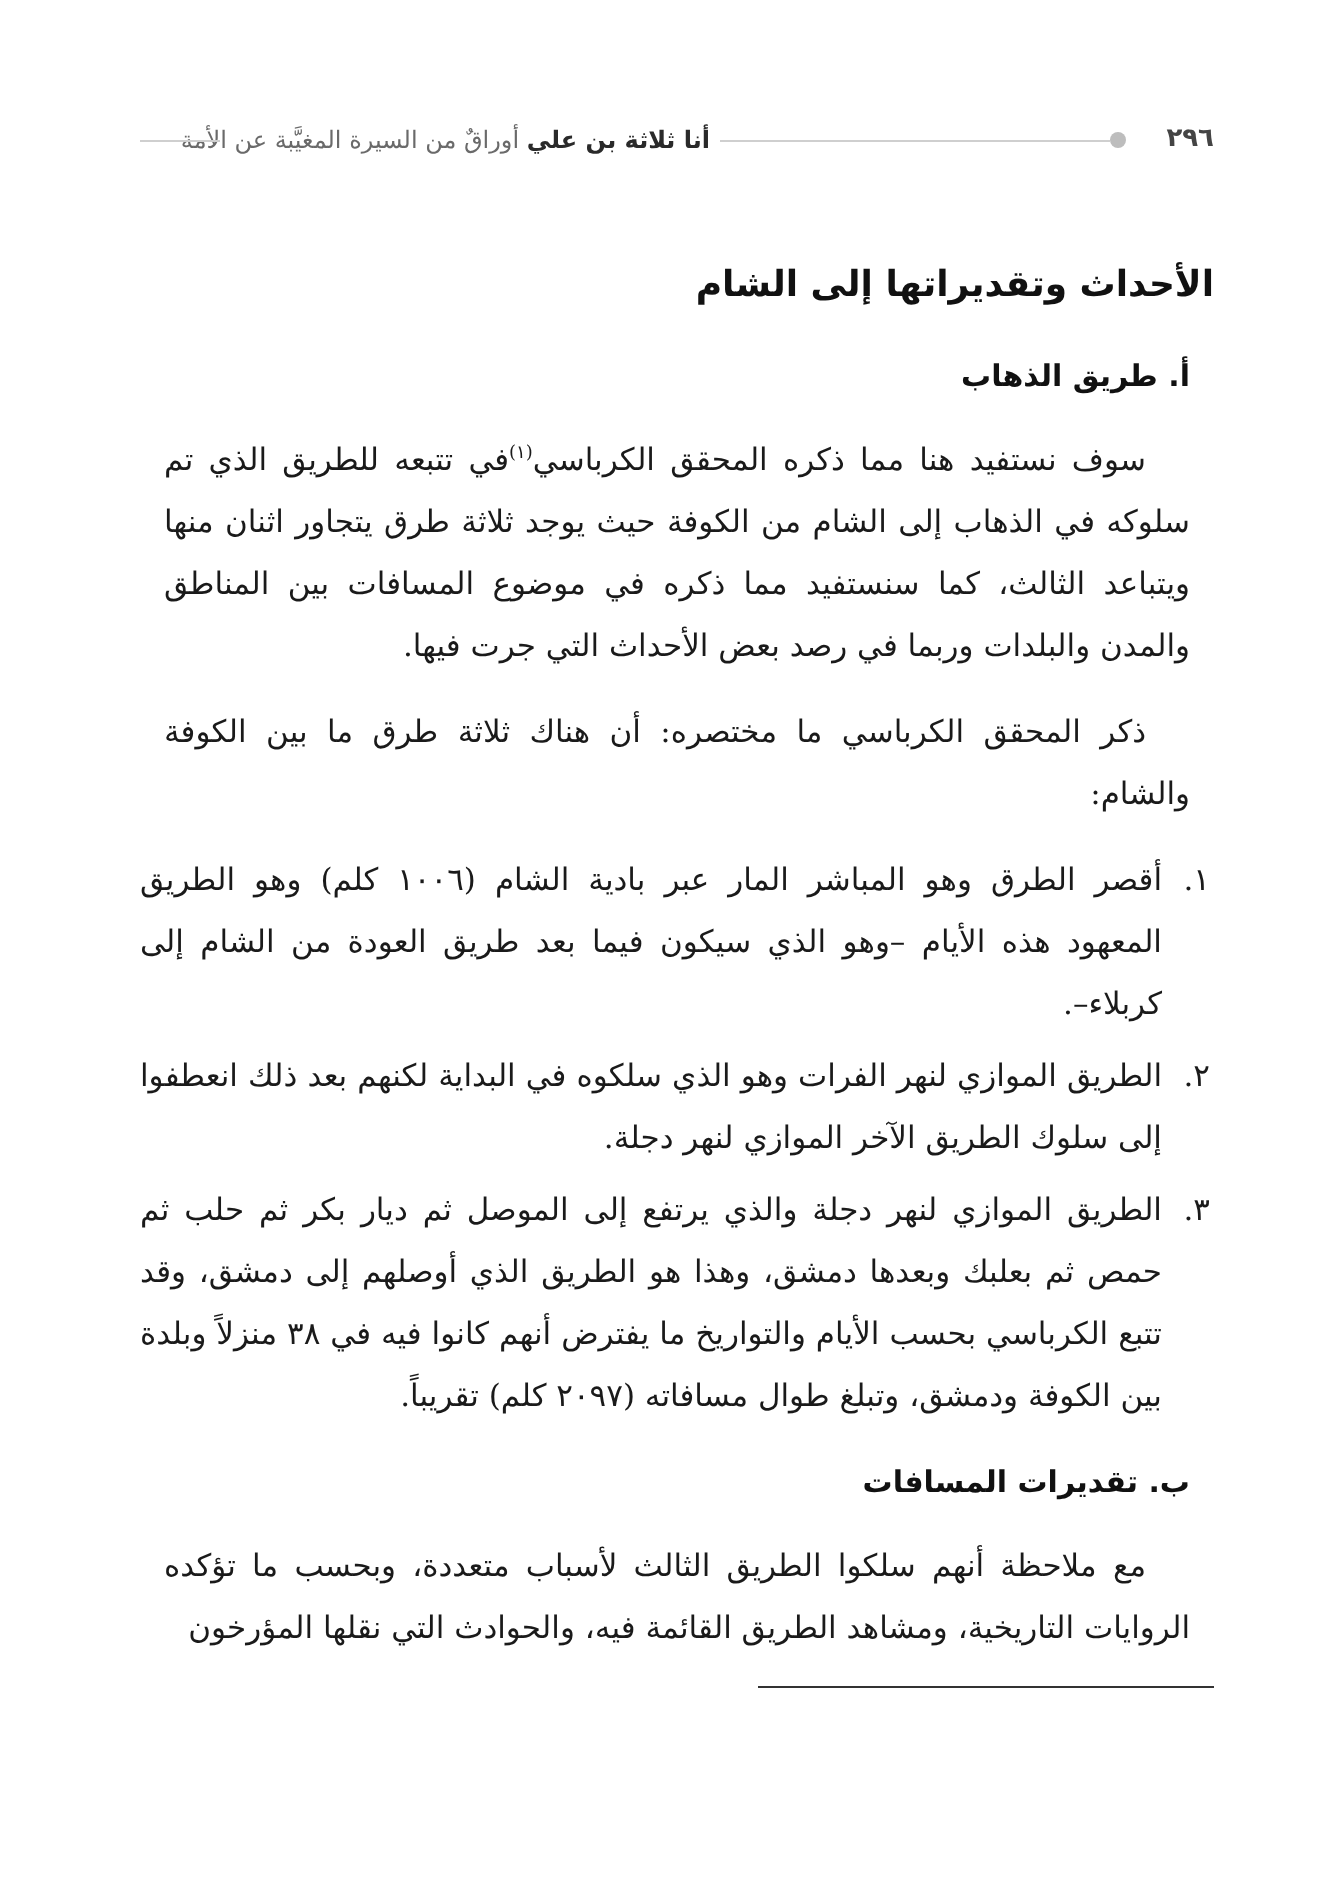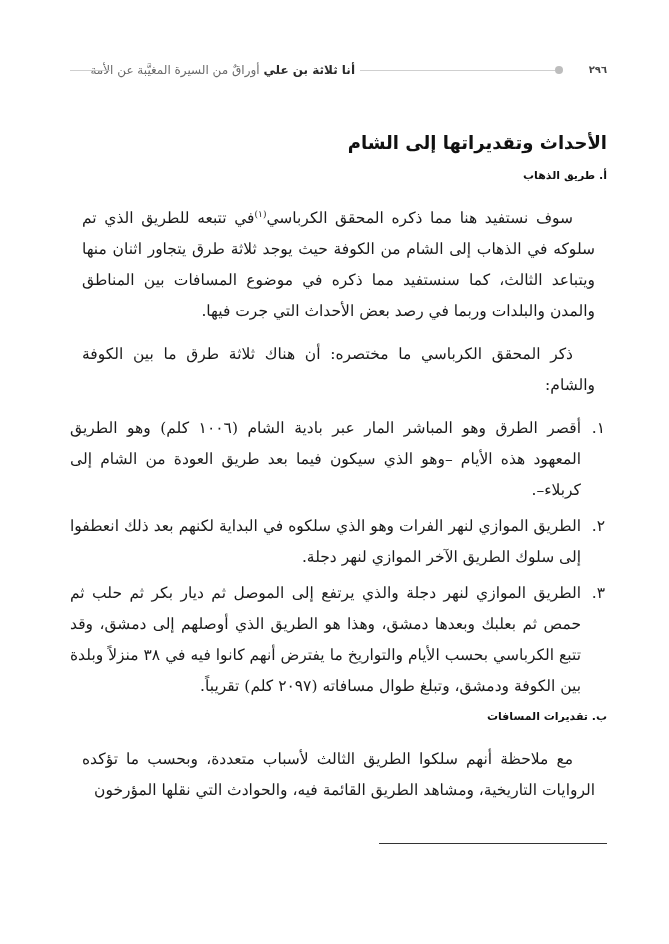--- a/index.html
+++ b/index.html
@@ -5,31 +5,31 @@
     html, body { margin: 0; padding: 0; background: #ffffff; }
     body {
       width: 669px; height: 944px; position: relative; overflow: hidden;
       font-family: "DejaVu Serif", "Liberation Serif", serif;
       color: #1a1a1a;
     }
     .page { position: absolute; left: 0; top: 0; width: 669px; height: 944px; }
 
     
     .header { position: absolute; top: 60px; left: 70px; width: 537px; height: 20px; direction: rtl; }
-    .page-num { position: absolute; right: 0; top: 0; font-family: "DejaVu Sans", sans-serif; font-size: 10px; font-weight: bold; color: #444; line-height: 20px; }
+    .page-num { position: absolute; right: 0; top: 0; font-family: "DejaVu Sans", sans-serif; font-size: 13px; font-weight: bold; color: #444; line-height: 20px; }
     .header-dot { position: absolute; right: 44px; top: 6px; width: 8px; height: 8px; border-radius: 50%; background: #bdbdbd; }
     .header-line-r { position: absolute; right: 52px; top: 10px; width: 195px; height: 1px; background: #cfcfcf; }
     .header-title { position: absolute; right: 252px; top: 0; font-family: "DejaVu Sans", sans-serif; font-size: 12px; line-height: 20px; color: #6a6a6a; white-space: nowrap; }
     .header-title b { color: #2a2a2a; font-weight: bold; }
     .header-line-l { position: absolute; left: 0; top: 10px; width: 40px; height: 1px; background: #cfcfcf; }
 
     
     .content { position: absolute; top: 125px; left: 70px; width: 537px; direction: rtl; text-align: justify; }
     h1.section-title { font-family: "DejaVu Sans", sans-serif; font-size: 18px; font-weight: bold; margin: 0; line-height: 36px; color: #111; }
-    h2.subsection { font-family: "DejaVu Sans", sans-serif; font-size: 11px; font-weight: bold; margin: 0; line-height: 30px; color: #111; }
+    h2.subsection { font-family: "DejaVu Sans", sans-serif; font-size: 15px; font-weight: bold; margin: 12px; line-height: 30px; color: #111; }
     .sub-a { margin-top: 11px; margin-right: 6px; }
     .sub-b { margin-top: 4px; margin-right: 4px; }
     p.body { font-size: 15.5px; line-height: 31px; margin: 12px; }
     .indent { text-indent: 22px; }
     .p1 { margin-top: 8px; }
     .p2 { margin-top: 10px; }
     .p3 { margin-top: 10px; }
     sup.fn { font-size: 9px; vertical-align: super; line-height: 0; }
 
     ol.roads { list-style: none; padding: 0; margin: 0; }

